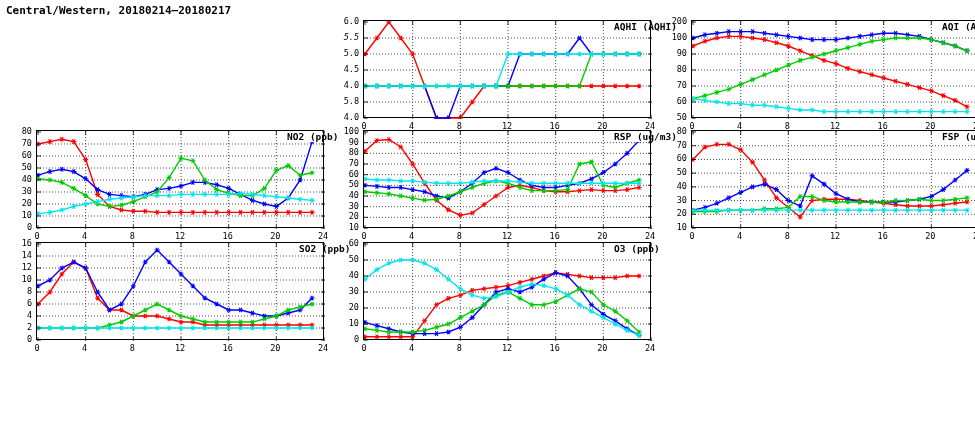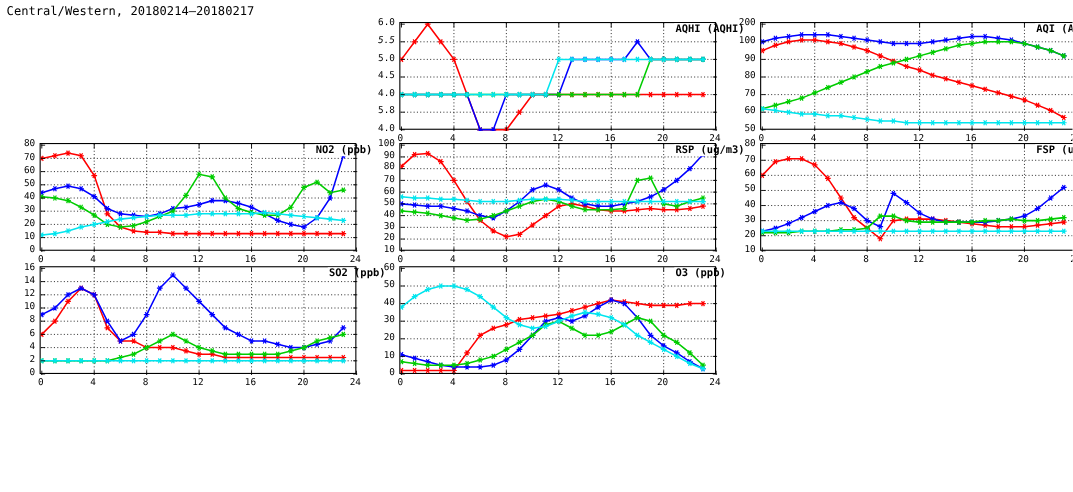--- a/index.html
+++ b/index.html
@@ -5,21 +5,21 @@
   html,body{margin:0;padding:0;}
   body{
     width:975px;height:447px;background:#ffffff;
     font-family:"DejaVu Sans Mono", monospace;
     color:#000;
     overflow:hidden;
     position:relative;
   }
   #title{
     position:absolute;left:6px;top:4px;
-    font-size:11px;font-weight:normal;
+    font-size:11px;font-weight:bold;
     font-family:"DejaVu Sans Mono", monospace;
     letter-spacing:0px;
   }
   .panel{position:absolute;}
   .panel .plotbox{position:absolute;border:1px solid #000;box-sizing:border-box;background:#fff;}
   .panel svg{position:absolute;left:0;top:0;}
   .panel .ptitle{
     position:absolute;font-size:9.5px;font-weight:bold;
     font-family:"DejaVu Sans Mono", monospace;
     background:#fff;padding:0 1px;white-space:nowrap;

